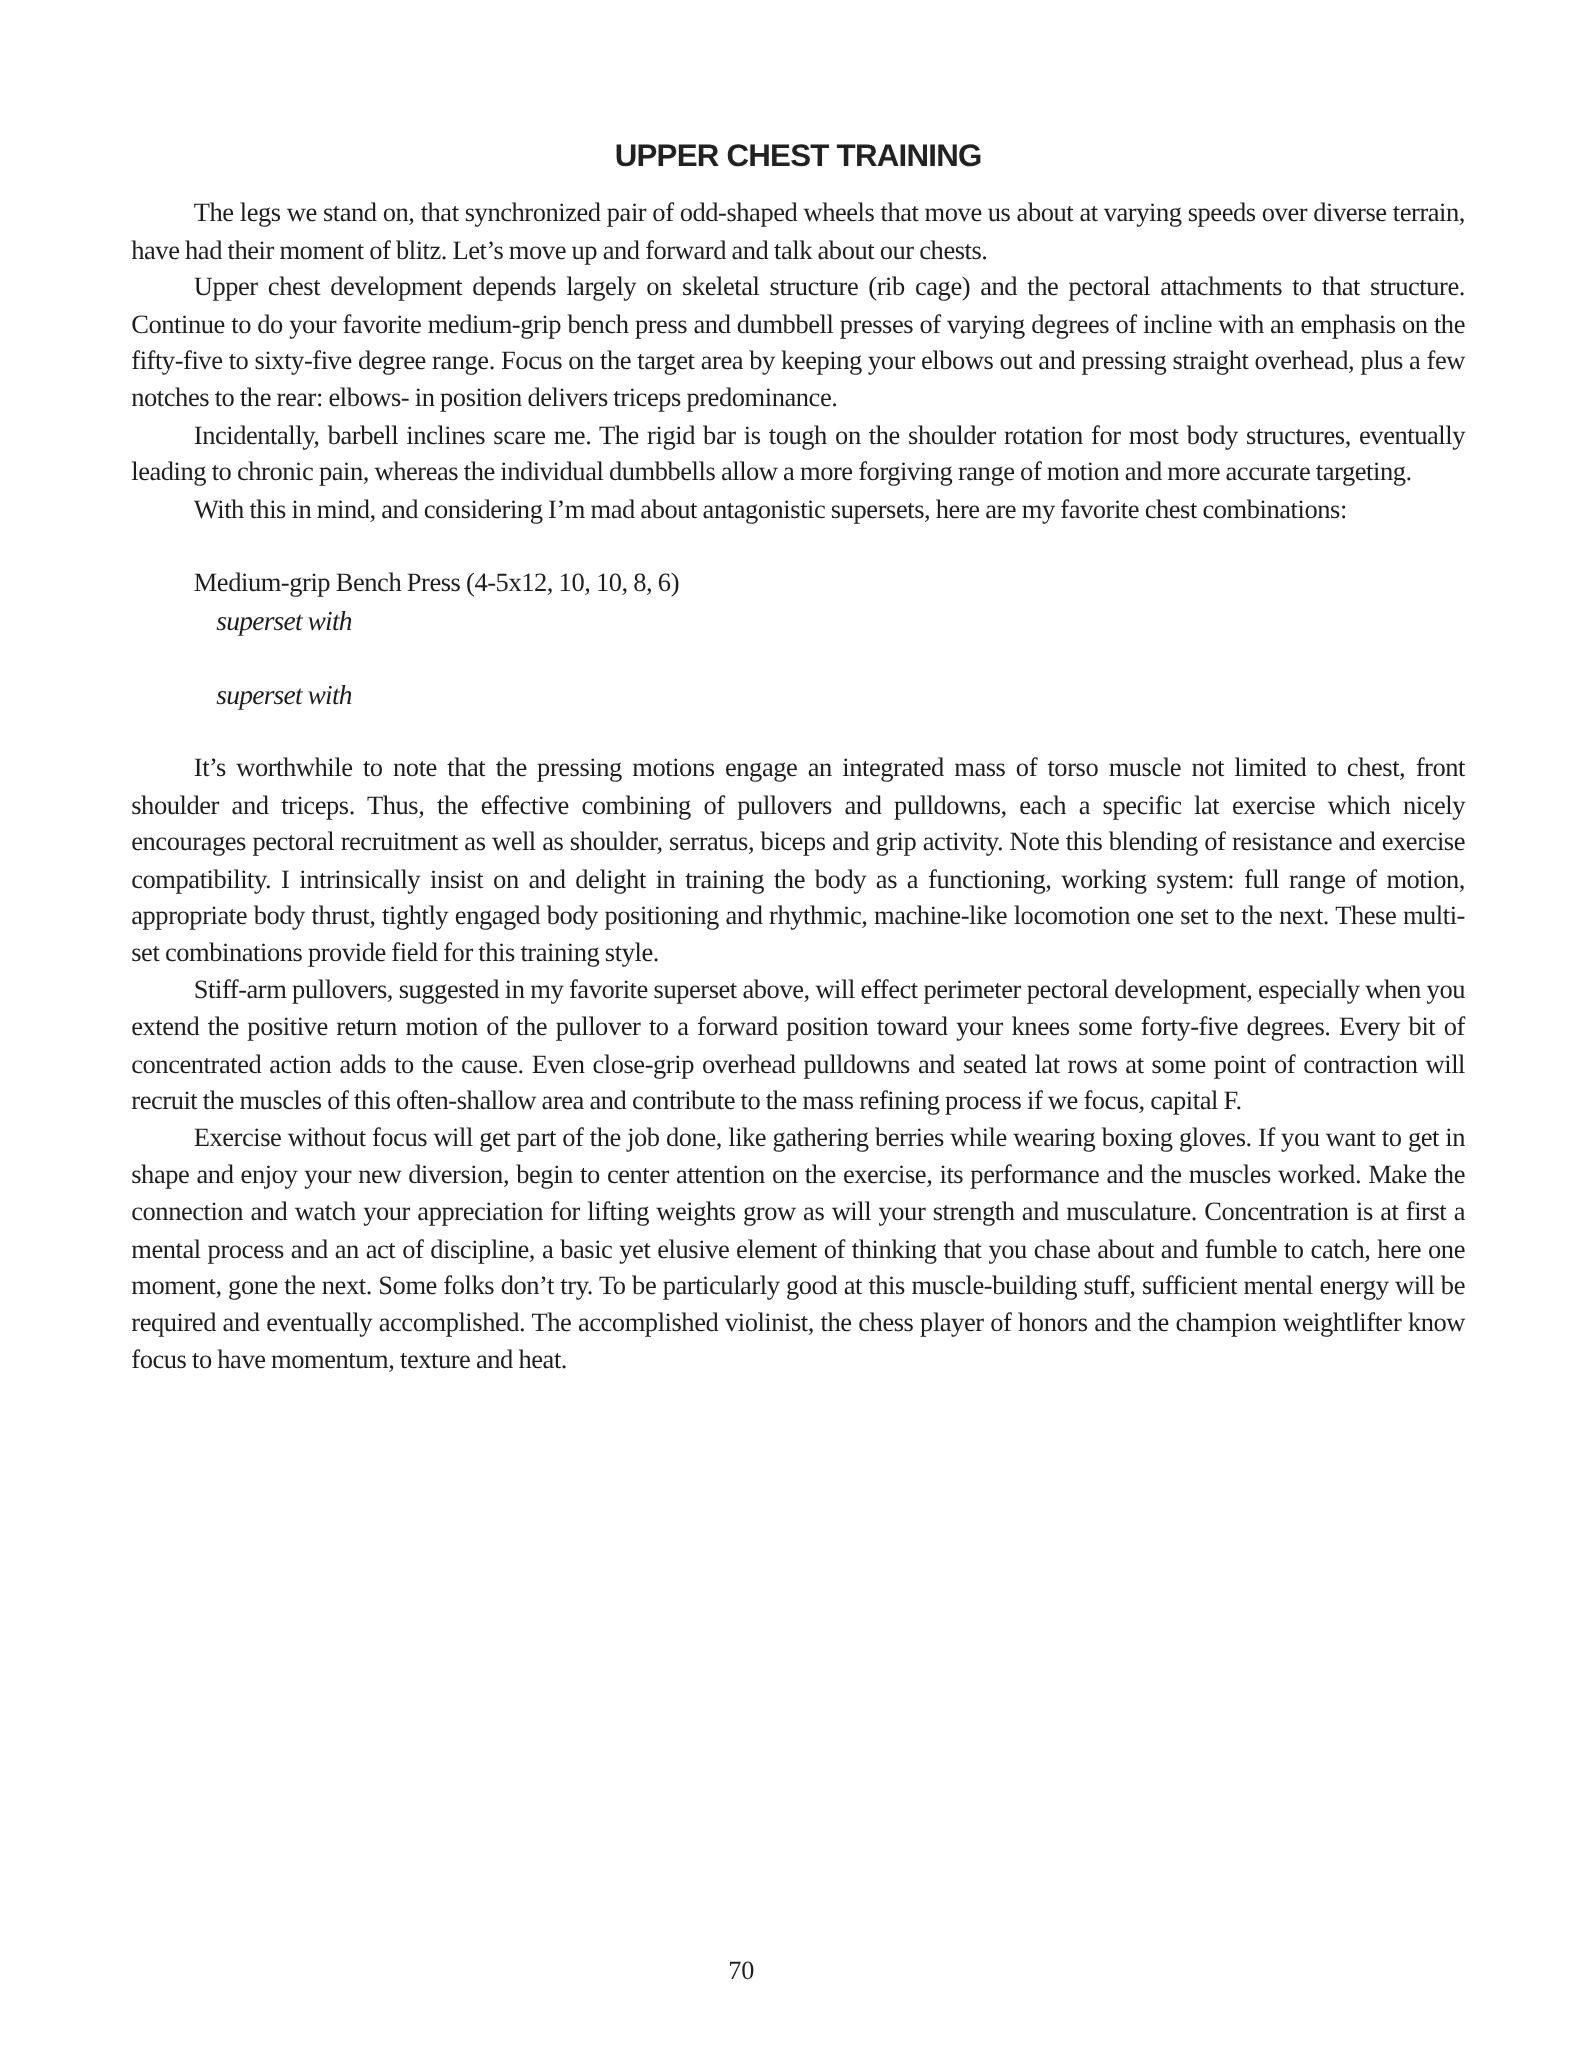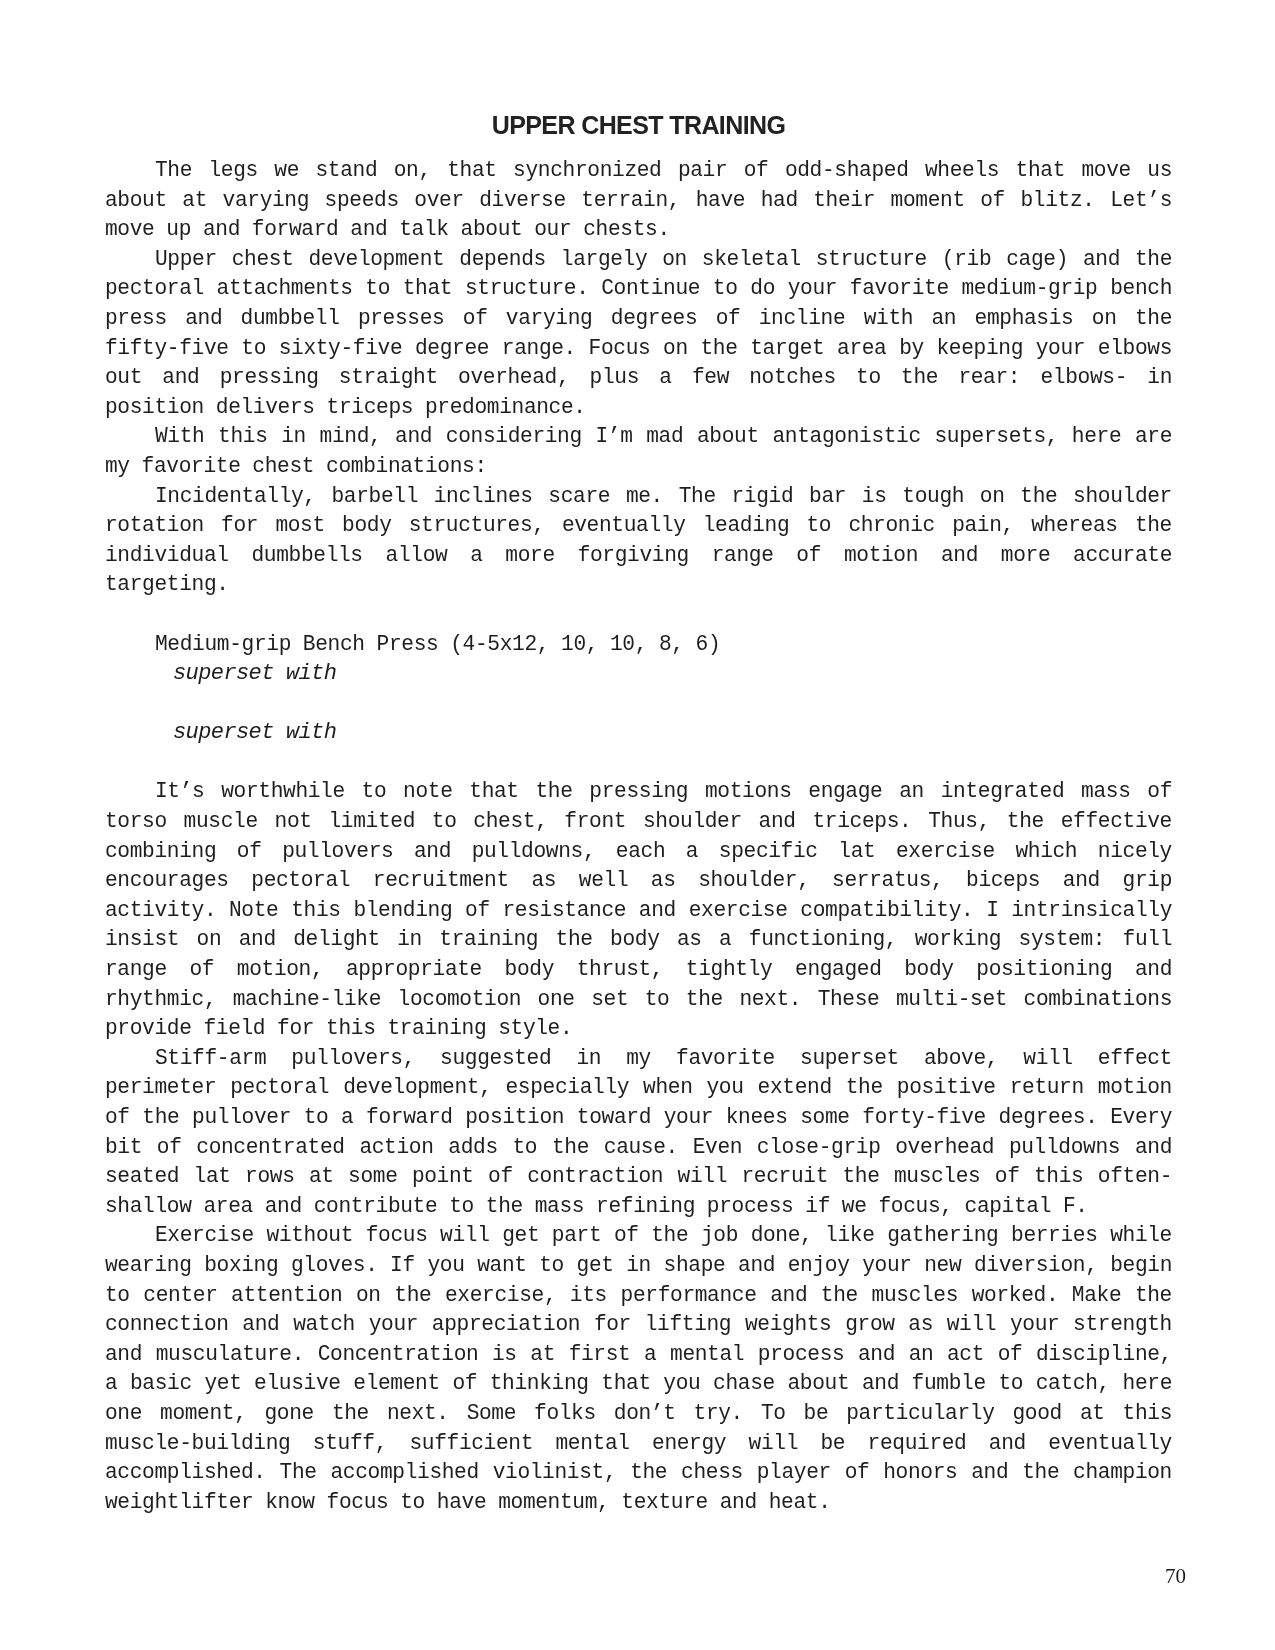--- a/index.html
+++ b/index.html
@@ -24,21 +24,21 @@
     font-family: "Liberation Sans", sans-serif;
     font-weight: bold;
     font-size: 25px;
     letter-spacing: -0.6px;
     text-align: center;
     margin: 0 0 14px 0;
     line-height: 34px;
     color: #222222;
   }
   .body-text {
-    font-family: Liberation Mono, monospace;
+    font-family: Liberation Serif, serif;
     font-size: 21.2px;
     line-height: 29.6px;
     letter-spacing: -0.35px;
     word-spacing: -0.5px;
   }
   .para {
     margin: 0;
     text-indent: 50px;
     text-align: justify;
     hyphens: none;
@@ -61,37 +61,37 @@
     font-style: italic;
     font-size: 22px;
     padding-left: 18px;
     letter-spacing: -0.6px;
   }
   .page-number {
     position: absolute;
     left: 0;
     width: 1186px;
     top: 1564px;
-    text-align: right;
+    text-align: center;
     font-family: "Liberation Serif", serif;
     font-size: 21px;
     color: #1e1e1e;
   }
 </style>
 </head>
 <body>
 
 <div class="page">
   <h1 class="title">UPPER CHEST TRAINING</h1>
 
   <div class="body-text">
     <p class="para">The legs we stand on, that synchronized pair of odd-shaped wheels that move us about at varying speeds over diverse terrain, have had their moment of blitz. Let’s move up and forward and talk about our chests.</p>
     <p class="para">Upper chest development depends largely on skeletal structure (rib cage) and the pectoral attachments to that structure. Continue to do your favorite medium-grip bench press and dumbbell presses of varying degrees of incline with an emphasis on the fifty-five to sixty-five degree range. Focus on the target area by keeping your elbows out and pressing straight overhead, plus a few notches to the rear: elbows- in position delivers triceps predominance.</p>
+    <p class="para">Incidentally, barbell inclines scare me. The rigid bar is tough on the shoulder rotation for most body structures, eventually leading to chronic pain, whereas the individual dumbbells allow a more forgiving range of motion and more accurate targeting.</p>
     <p class="para">With this in mind, and considering I’m mad about antagonistic supersets, here are my favorite chest combinations:</p>
-    <p class="para">Incidentally, barbell inclines scare me. The rigid bar is tough on the shoulder rotation for most body structures, eventually leading to chronic pain, whereas the individual dumbbells allow a more forgiving range of motion and more accurate targeting.</p>
 
     <div class="exercise-list">
       <div class="exercise-group">
         <span class="exercise">Medium-grip Bench Press (4-5x12, 10, 10, 8, 6)</span>
         <span class="superset-label">superset with</span>
       </div>
       <div class="exercise-group">
         <span class="superset-label">superset with</span>
       </div>
     </div>

